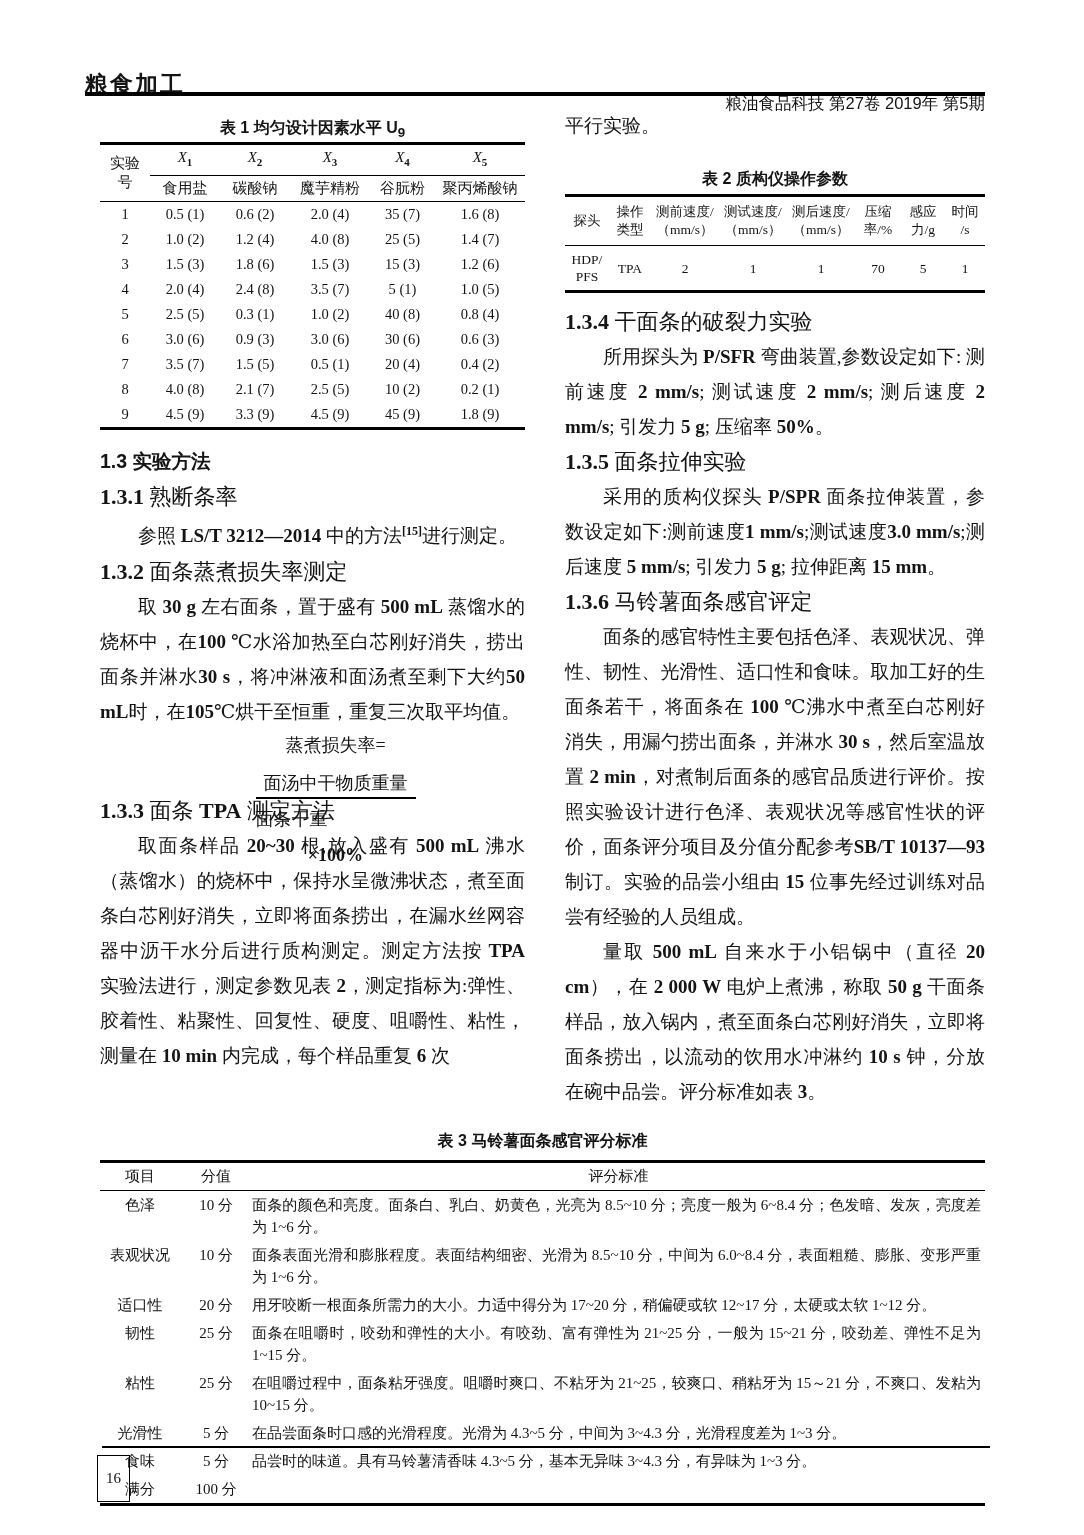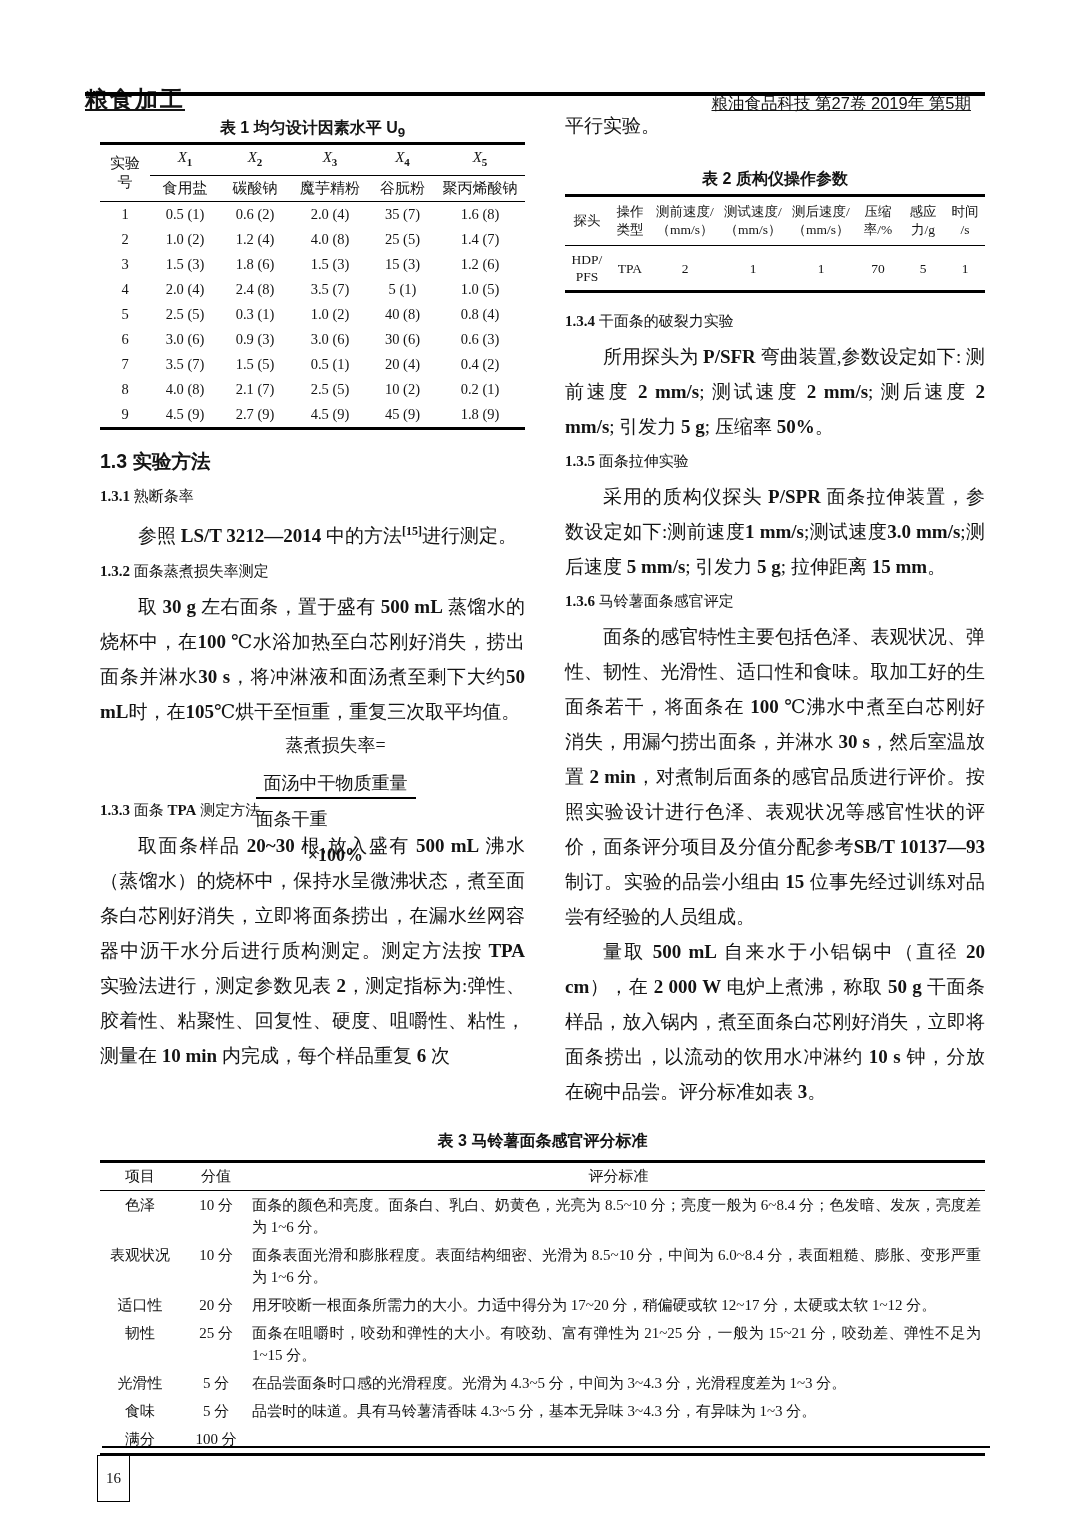--- a/index.html
+++ b/index.html
@@ -5,42 +5,42 @@
   html,body { margin:0; padding:0; background:#888; }
   .page {
     position:relative; width:1084px; height:1535px; margin:0 auto;
     background:#ffffff; color:#141414; overflow:hidden;
     font-family:"Liberation Serif","DejaVu Serif",serif;
   }
   .b { font-weight:bold; }
   sup { font-size:12px; font-weight:bold; }
 
   
-  .hdr { position:absolute; left:85px; right:113px; top:54px;
-         display:flex; justify-content:space-between; align-items:flex-end;text-decoration:underline; }
+  .hdr { position:absolute; left:85px; right:99px; top:54px;
+         display:flex; justify-content:space-between; align-items:center; }
   .hdr-left  { font-family:"Liberation Sans","DejaVu Sans",sans-serif;
                font-weight:bold; font-size:23px; letter-spacing:2px; }
   .hdr-right { font-family:"Liberation Sans","DejaVu Sans",sans-serif;
                font-size:16.5px;margin-top:39px; }
   .hdr-rule { position:absolute; left:85px; right:99px; top:92px;
               height:3.5px; background:#000; }
 
   
   .content { position:absolute; left:100px; top:108px; width:885px; }
   .cols { display:flex; }
   .col-left  { width:425px; margin-right:40px; }
   .col-right { width:420px; }
 
   p.body { margin:0; font-size:19px; line-height:35px;
            text-align:justify; text-indent:2em; }
   p.cont { text-indent:0; }
 
   .sec-h3 { margin:14px 0 0 0; font-family:"Liberation Sans","DejaVu Sans",sans-serif;
             font-weight:bold; font-size:19.5px; line-height:35px; }
-  .sec-h4 { margin:0; font-size:15px; line-height:35px; font-weight:normal; }
+  .sec-h4 { margin:0; font-size:22px; line-height:35px; font-weight:normal; }
 
   
   .formula { display:flex; align-items:center; padding-left:46px;
              font-size:18px; margin:4px 0 2px 0; height:58px;flex-direction:column; }
   .frac { display:inline-block; text-align:left; margin:14px 2px; }
   .frac .num { display:block; border-bottom:2px solid #000; padding:0 8px 2px 8px; line-height:24px; }
   .frac .den { display:block; padding-top:8px; line-height:24px; }
 
   
   .tbl-title { text-align:center; font-family:"Liberation Sans","DejaVu Sans",sans-serif;
@@ -192,21 +192,21 @@
                 <td>8</td>
                 <td>4.0 (8)</td>
                 <td>2.1 (7)</td>
                 <td>2.5 (5)</td>
                 <td>10 (2)</td>
                 <td>0.2 (1)</td>
               </tr>
               <tr>
                 <td>9</td>
                 <td>4.5 (9)</td>
-                <td>2.7 (9)</td>
+                <td>3.3 (9)</td>
                 <td>4.5 (9)</td>
                 <td>45 (9)</td>
                 <td>1.8 (9)</td>
               </tr>
             </tbody>
         </table>
 
         <h3 class="sec-h3">1.3  实验方法</h3>
         <h4 class="sec-h4"><span class="b">1.3.1</span><span>  熟断条率</span></h4>
         <p class="body"><span>参照 </span><span class="b">LS/T 3212—2014 </span><span>中的方法</span><sup class="b">[15]</sup><span>进行测定。</span></p>
@@ -315,20 +315,25 @@
               <td>适口性</td>
               <td>20 分</td>
               <td>用牙咬断一根面条所需力的大小。力适中得分为 17~20 分，稍偏硬或软 12~17 分，太硬或太软 1~12 分。</td>
             </tr>
             <tr>
               <td>韧性</td>
               <td>25 分</td>
               <td>面条在咀嚼时，咬劲和弹性的大小。有咬劲、富有弹性为 21~25 分，一般为 15~21 分，咬劲差、弹性不足为 1~15 分。</td>
             </tr>
             <tr>
+              <td>粘性</td>
+              <td>25 分</td>
+              <td>在咀嚼过程中，面条粘牙强度。咀嚼时爽口、不粘牙为 21~25，较爽口、稍粘牙为 15～21 分，不爽口、发粘为 10~15 分。</td>
+            </tr>
+            <tr>
               <td>光滑性</td>
               <td>5 分</td>
               <td>在品尝面条时口感的光滑程度。光滑为 4.3~5 分，中间为 3~4.3 分，光滑程度差为 1~3 分。</td>
             </tr>
             <tr>
               <td>食味</td>
               <td>5 分</td>
               <td>品尝时的味道。具有马铃薯清香味 4.3~5 分，基本无异味 3~4.3 分，有异味为 1~3 分。</td>
             </tr>
             <tr>

